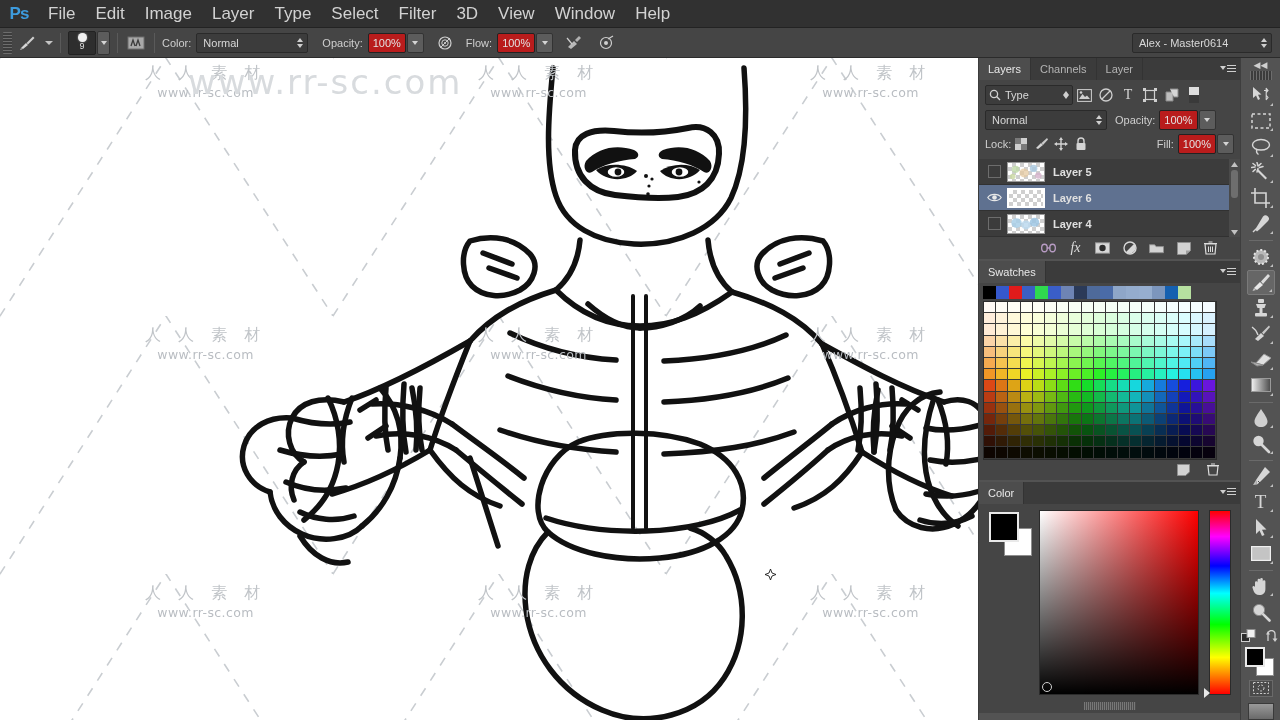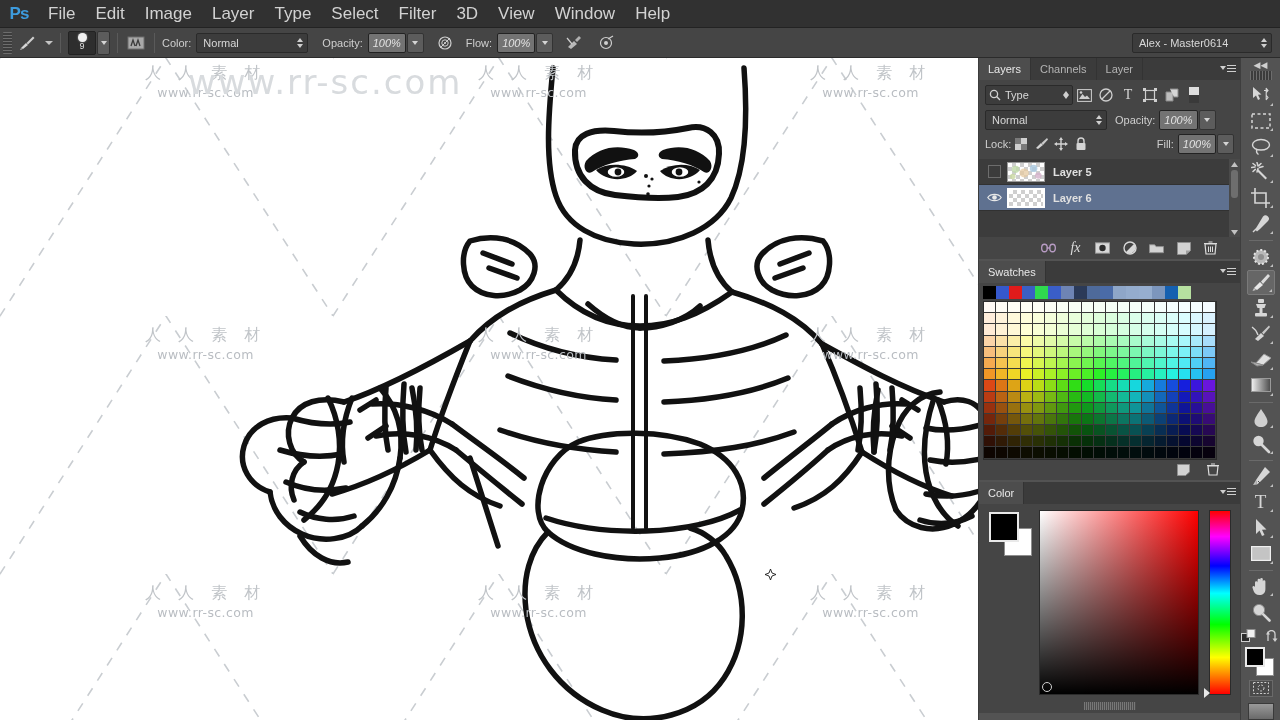--- a/index.html
+++ b/index.html
@@ -95,24 +95,24 @@
   .select-box .updown {
     margin-left: auto; display:flex; flex-direction:column; gap:2px;
     padding-left: 8px;
   }
   .updown i { display:block; width:0;height:0;
     border-left:3px solid transparent;border-right:3px solid transparent; }
   .updown .up { border-bottom:4px solid #cfcfcf; }
   .updown .dn { border-top:4px solid #cfcfcf; }
 
   .val-box {
-    height: 20px; min-width: 38px; background: #737373;
+    height: 20px; min-width: 38px; background: #b91c1c;
     border: 1px solid #222; border-radius: 2px;
     display: flex; align-items: center; justify-content: center;
-    color: #e2e2e2; font-size: 11px; padding: 0 4px; font-style: italic;
+    color: #e2e2e2; font-size: 11px; padding: 0 4px;
   }
   .drop-btn {
     width: 17px; height: 20px; background: #5c5c5c;
     border: 1px solid #333; border-radius: 2px; margin-left: 1px;
     display: flex; align-items: center; justify-content: center;
   }
   #workspace-select {
     position: absolute; right: 8px; top: 5px;
     width: 140px; height: 20px;
   }
@@ -782,20 +782,33 @@
           <div class="eye-cell">
             <svg width="15" height="11" viewBox="0 0 15 11">
               <path d="M0.8 5.5 C3.5 1.3 11.5 1.3 14.2 5.5 C11.5 9.7 3.5 9.7 0.8 5.5 Z" fill="none" stroke="#e8e8e8" stroke-width="1.2"></path>
               <circle cx="7.5" cy="5.5" r="2.3" fill="#e8e8e8"></circle>
             </svg>
           </div>
           <div class="thumb sel"></div>
           <div class="layer-name">Layer 6</div>
         </div>
 
+        <div class="layer-row">
+          <div class="eye-cell">
+            <div class="eye-box"></div>
+          </div>
+          <div class="thumb">
+            <svg width="100%" height="100%" viewBox="0 0 38 20" preserveAspectRatio="none">
+              <circle cx="9" cy="9" r="5.5" fill="#a9cfe8" opacity=".85"></circle>
+              <circle cx="19" cy="11" r="5" fill="#bcd9ee" opacity=".85"></circle>
+              <circle cx="28" cy="8" r="5" fill="#9ec6e3" opacity=".85"></circle>
+            </svg>
+          </div>
+          <div class="layer-name">Layer 4</div>
+        </div>
 
         <div class="panel-scrollbar">
           <div class="sb-arrow" style="top:1px">
             <svg width="7" height="5" viewBox="0 0 7 5">
                 <path d="M3.5 0 L7 5 L0 5 Z" fill="#c2c2c2"></path>
               </svg>
           </div>
           <div class="sb-thumb" style="top:11px;height:28px"></div>
           <div class="sb-arrow" style="bottom:1px">
             <svg width="7" height="5" viewBox="0 0 7 5">

